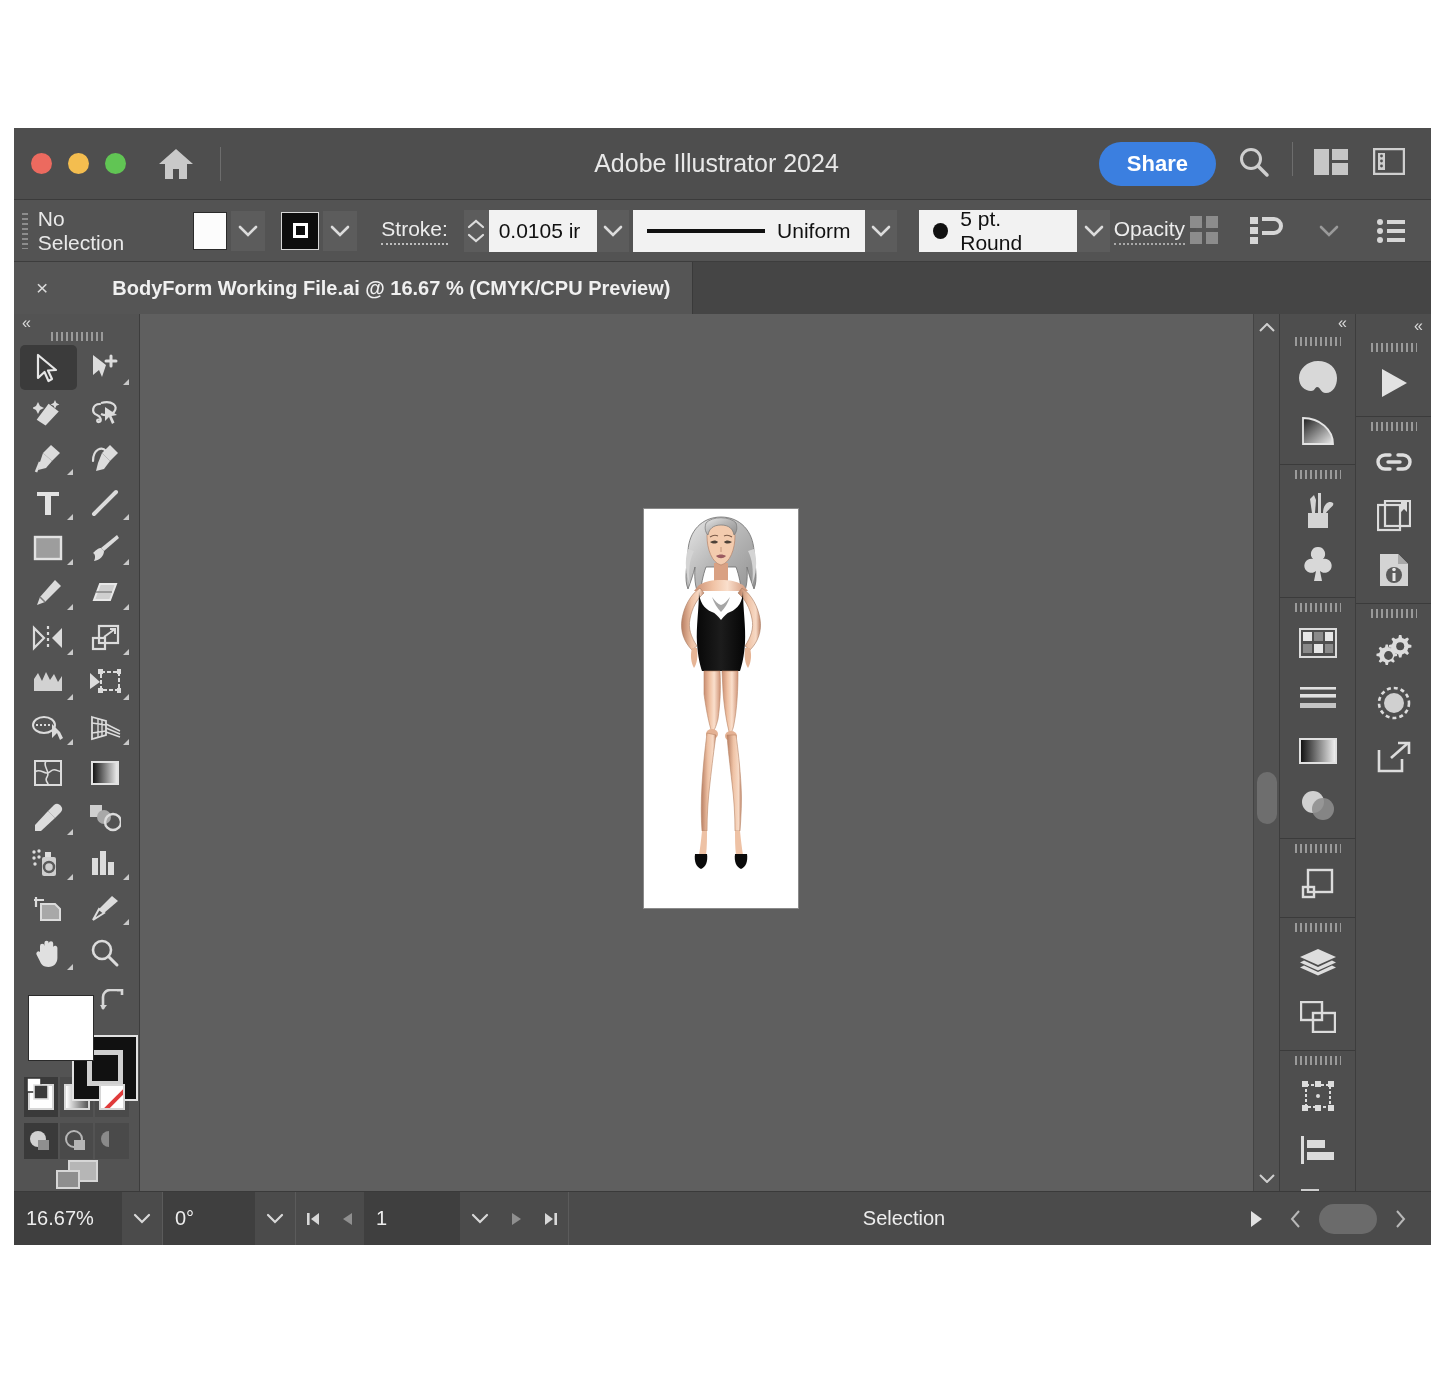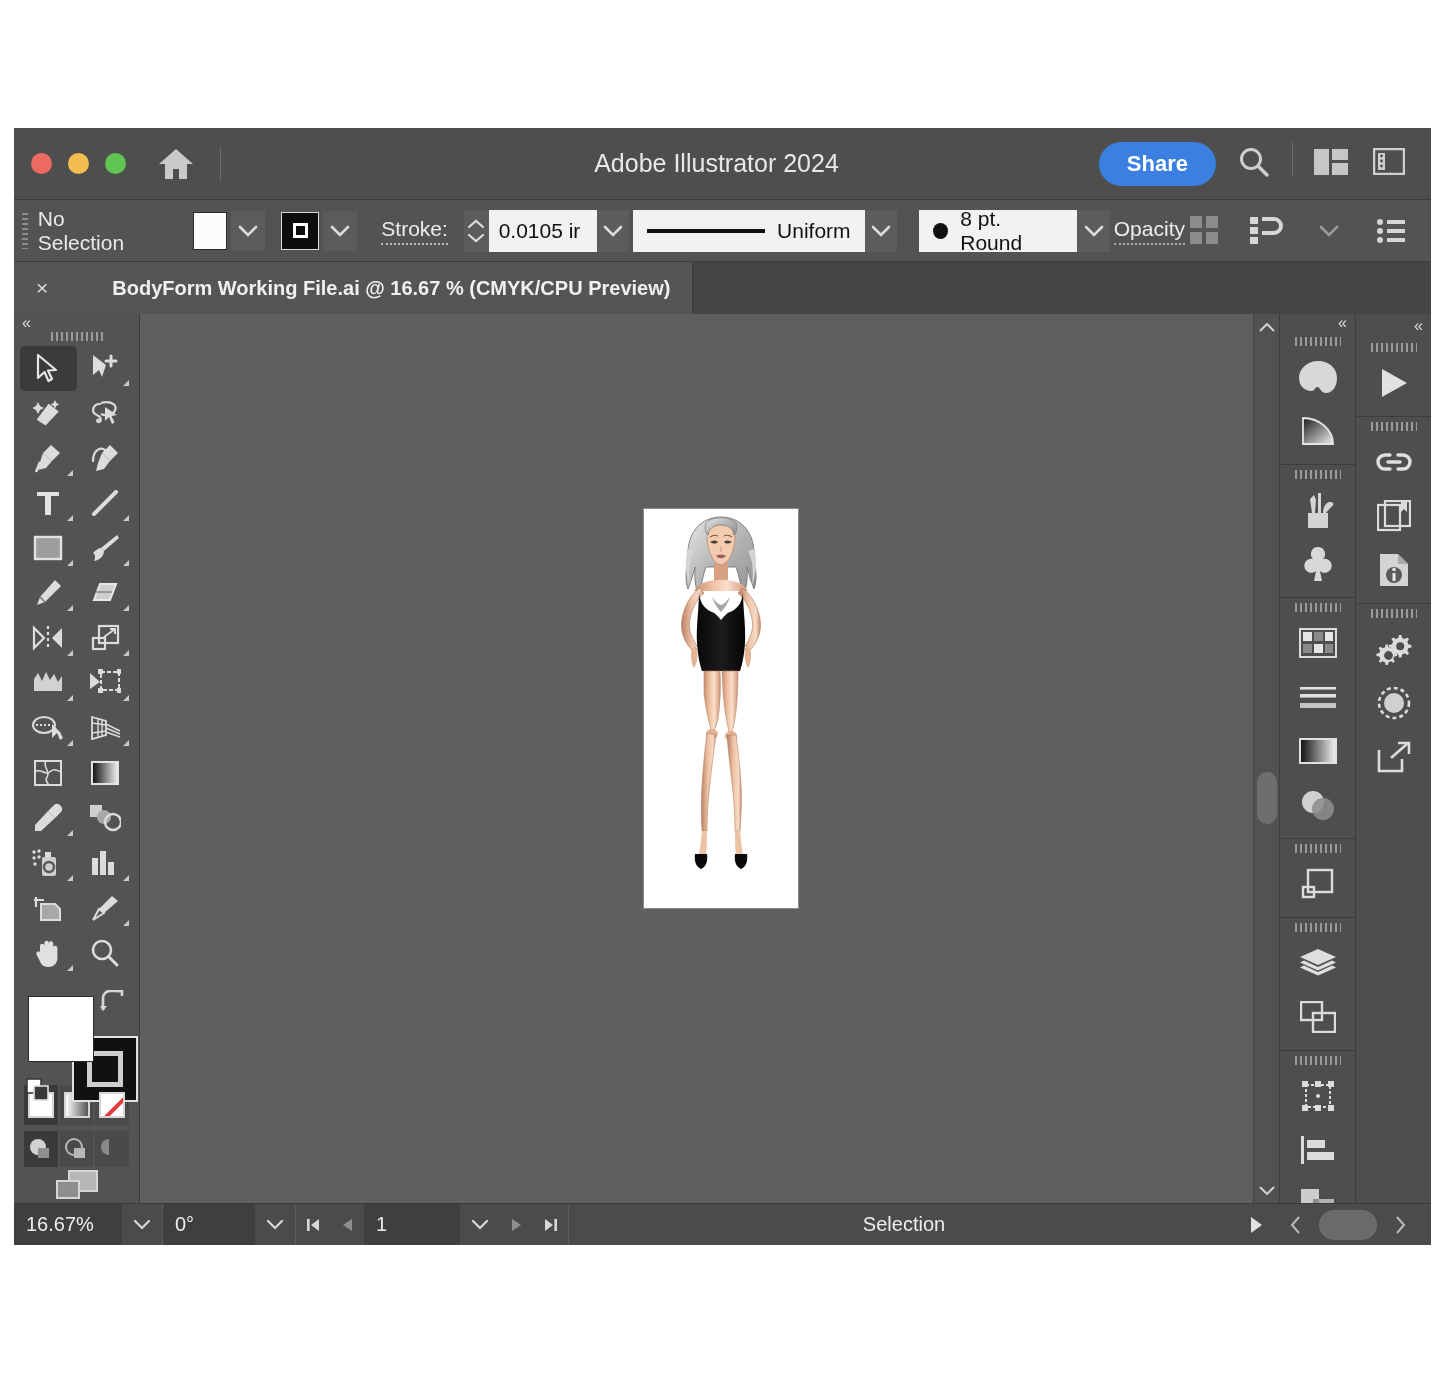--- a/index.html
+++ b/index.html
@@ -128,21 +128,21 @@
     border-left:1px solid #3d3d3d; }
   .rightcol2 { width:76px; background:#4e4e4e; display:flex;flex-direction:column;
     border-left:1px solid #3d3d3d; }
   .pgroup { border-bottom:1px solid #3b3b3b; padding-bottom:6px; }
   .pgrip { height:18px;display:flex;align-items:center;justify-content:center;}
   .pgrip i { width:46px;height:9px;
     background:repeating-linear-gradient(to right,#9a9a9a 0 2px,transparent 2px 5px);display:block;}
   .pbtn { height:54px;display:flex;align-items:center;justify-content:center;cursor:pointer;}
 
   
-  .statusbar { height:42px; background:#4b4b4b; display:flex;align-items:stretch;
+  .statusbar { height:54px; background:#4b4b4b; display:flex;align-items:stretch;
     border-top:1px solid #3a3a3a; }
   .st-field { background:#3f3f3f; color:#ededed; font-size:20px;
     display:flex;align-items:center; padding:0 12px; }
   .st-caret { width:40px;background:#4b4b4b;display:flex;align-items:center;justify-content:center;cursor:pointer;}
   .st-nav { width:34px;display:flex;align-items:center;justify-content:center;cursor:pointer;}
   .st-sep { width:1px;background:#5b5b5b; }
   .st-mid { flex:1; display:flex;align-items:center;justify-content:center;
     font-size:20px;color:#ededed; }
   .st-right { display:flex;align-items:center;gap:6px;padding-right:14px; }
   .pill { width:58px;height:30px;background:#6b6b6b;border-radius:15px;cursor:pointer;}
@@ -238,21 +238,21 @@
       <span>Uniform</span>
     </div>
     <div class="caret-box" style="height:42px">
       <svg width="20" height="12" viewBox="0 0 20 12">
           <path d="M2 2 L10 10 L18 2" fill="none" stroke="#dcdcdc" stroke-width="2.6" stroke-linecap="round"></path>
         </svg>
     </div>
 
     <div class="combo" style="margin-left:22px">
       <span class="rdot"></span>
-      <span>8 pt. Round</span>
+      <span>5 pt. Round</span>
     </div>
     <div class="caret-box" style="height:42px">
       <svg width="20" height="12" viewBox="0 0 20 12">
           <path d="M2 2 L10 10 L18 2" fill="none" stroke="#dcdcdc" stroke-width="2.6" stroke-linecap="round"></path>
         </svg>
     </div>
 
     <div class="opacity-lbl">Opacity</div>
 
     <div class="cb-right">

